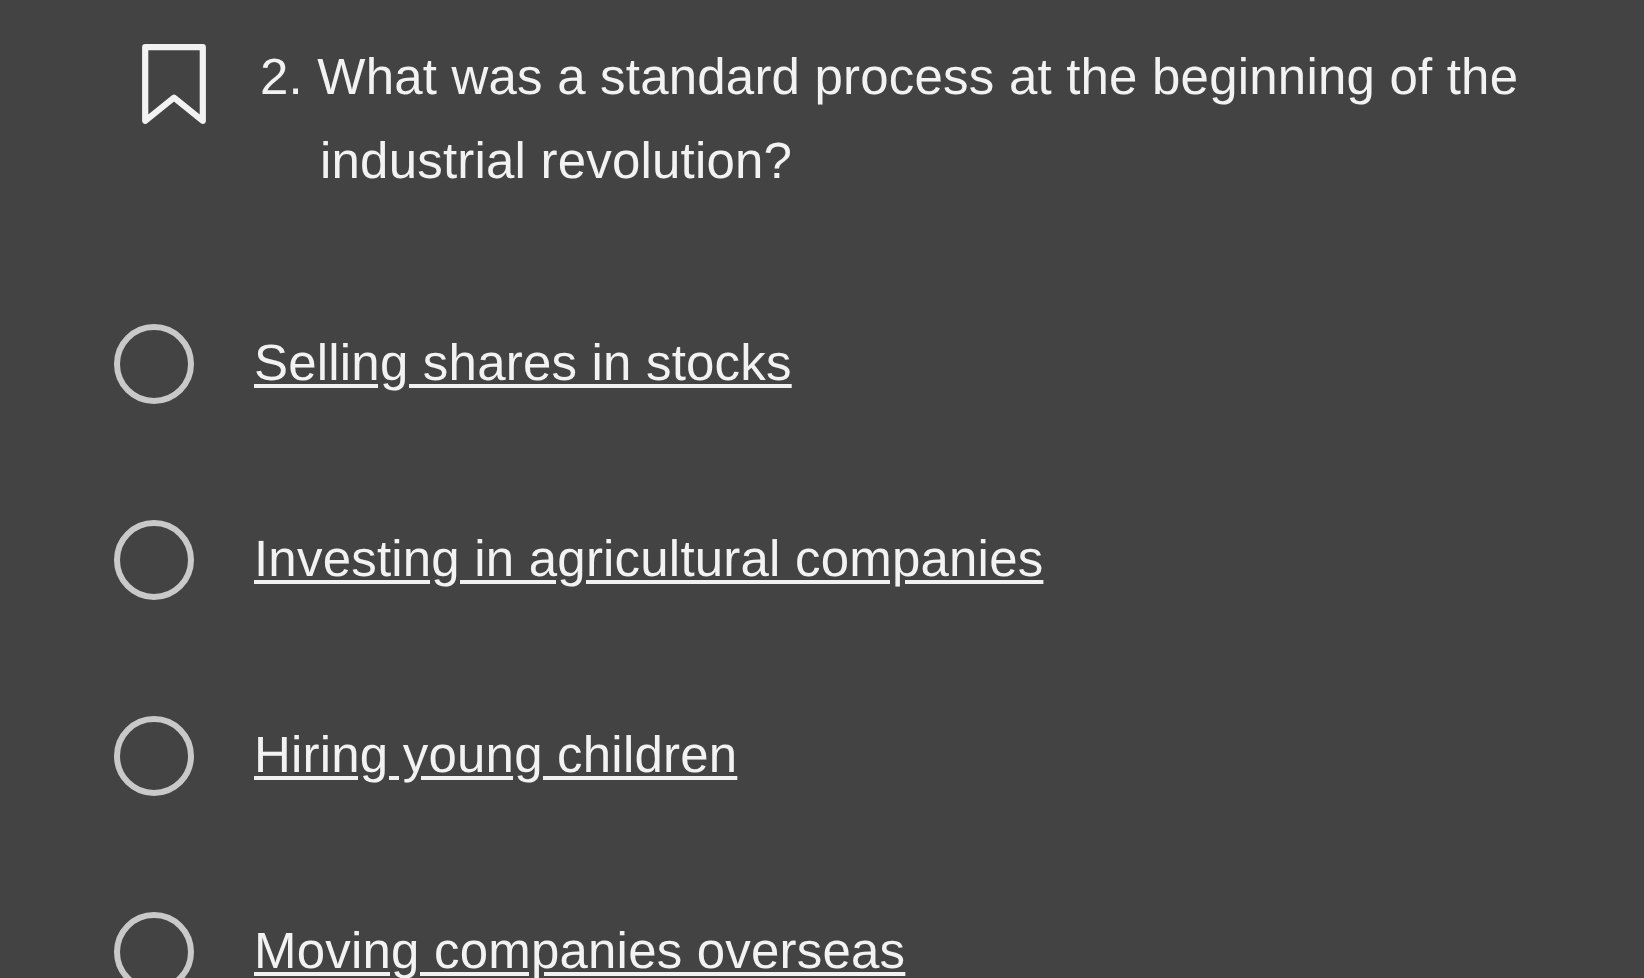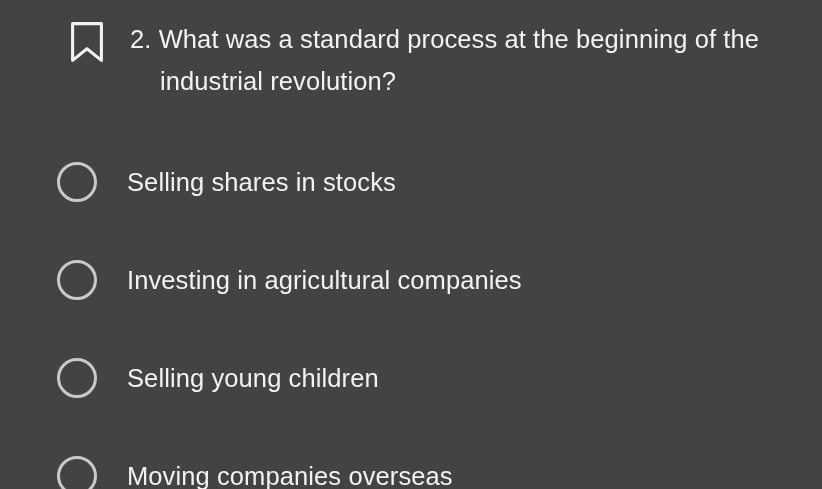--- a/index.html
+++ b/index.html
@@ -64,20 +64,21 @@
     left: 0;
     top: 133px;
     width: 822px;
   }
 
   .option-row {
     position: relative;
     height: 98px;
     display: flex;
     align-items: center;
+    text-decoration: underline;
   }
 
   .radio-outer {
     flex: 0 0 auto;
     width: 40px;
     height: 40px;
     margin-left: 57px;
     border: 3px solid #c9c9c9;
     border-radius: 50%;
     box-sizing: border-box;
@@ -115,21 +116,21 @@
       <span class="option-label">Selling shares in stocks</span>
     </div>
 
     <div class="option-row">
       <span class="radio-outer"></span>
       <span class="option-label">Investing in agricultural companies</span>
     </div>
 
     <div class="option-row">
       <span class="radio-outer"></span>
-      <span class="option-label">Selling young children</span>
+      <span class="option-label">Hiring young children</span>
     </div>
 
     <div class="option-row">
       <span class="radio-outer"></span>
       <span class="option-label">Moving companies overseas</span>
     </div>
 
   </div>
 
 </div>

